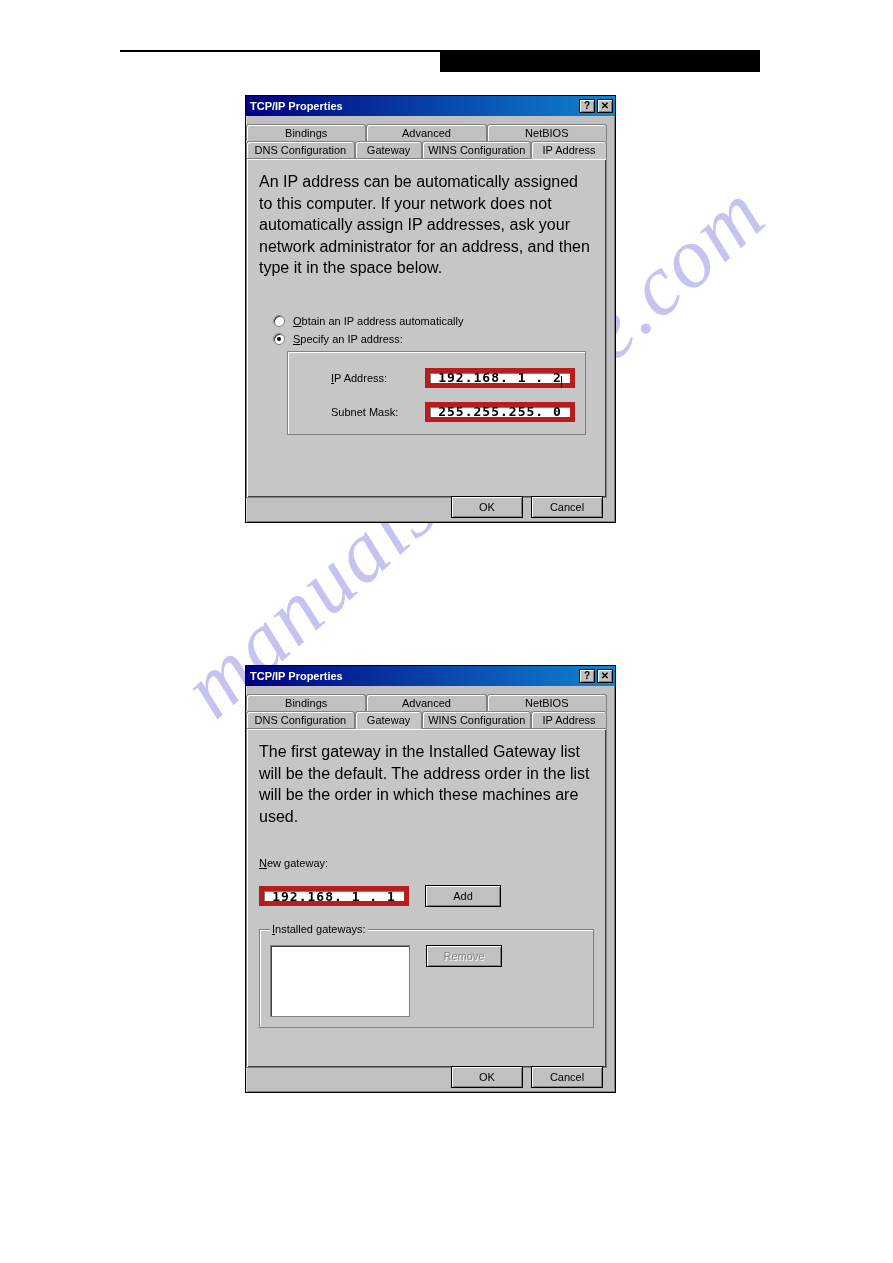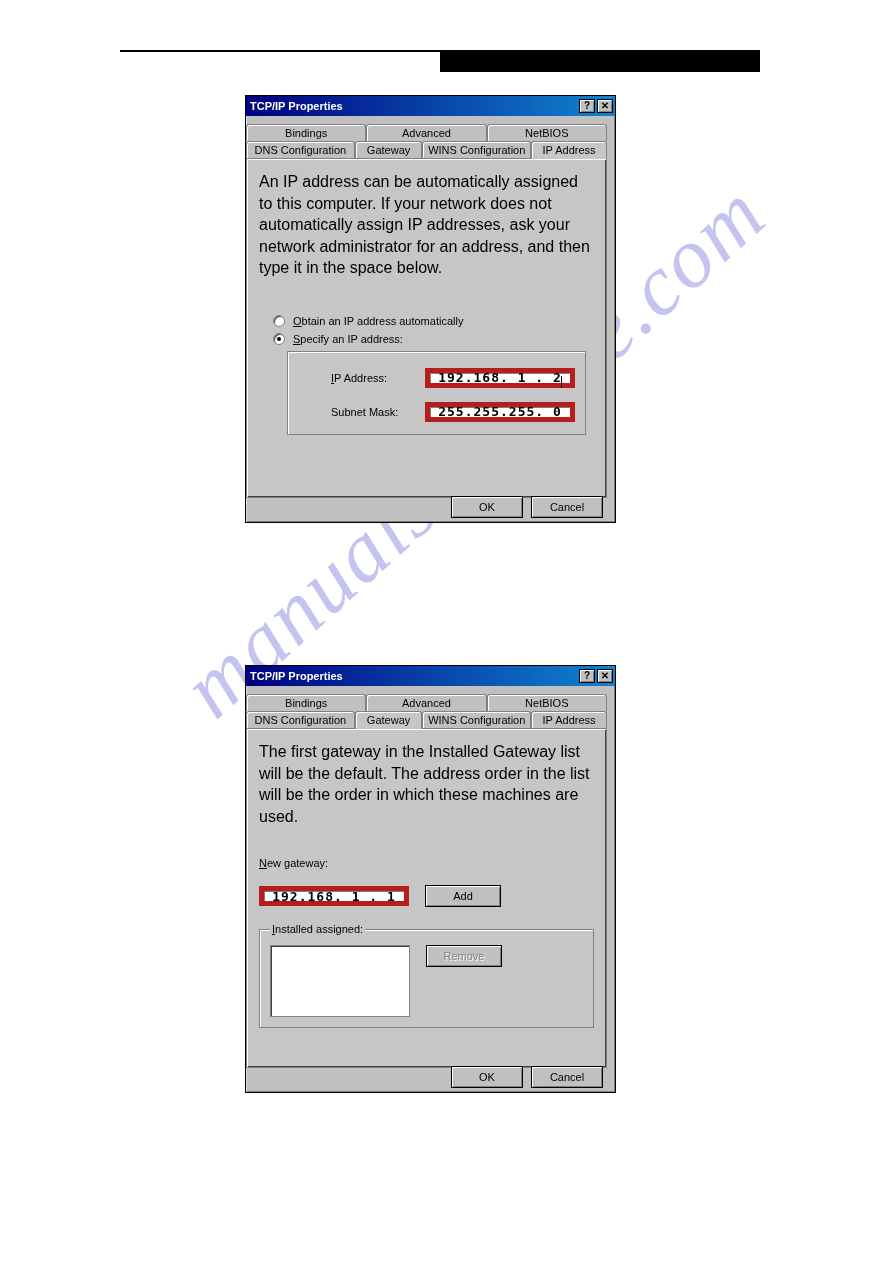--- a/index.html
+++ b/index.html
@@ -259,21 +259,21 @@
     </div>
     <div class="tab-content">
       <div class="desc">The first gateway in the Installed Gateway list will be the default. The address order in the list will be the order in which these machines are used.</div>
       <div style="height:30px"></div>
       <div class="subsection-label underline-first">New gateway:</div>
       <div style="display:flex; gap:16px; align-items:center; margin-bottom:16px;margin-top:16px;">
         <div class="ip-box">192.168. 1 . 1</div>
         <div class="btn underline-first" style="min-width:76px">Add</div>
       </div>
       <fieldset class="inset">
-        <legend class="underline-first">Installed assigned:</legend>
+        <legend class="underline-first">Installed gateways:</legend>
         <div style="display:flex; gap:16px; align-items:flex-start;">
           <div class="listbox"></div>
           <div class="btn disabled underline-first" style="min-width:76px">Remove</div>
         </div>
       </fieldset>
     </div>
   </div>
   <div class="dialog-buttons">
     <div class="btn">OK</div>
     <div class="btn">Cancel</div>

